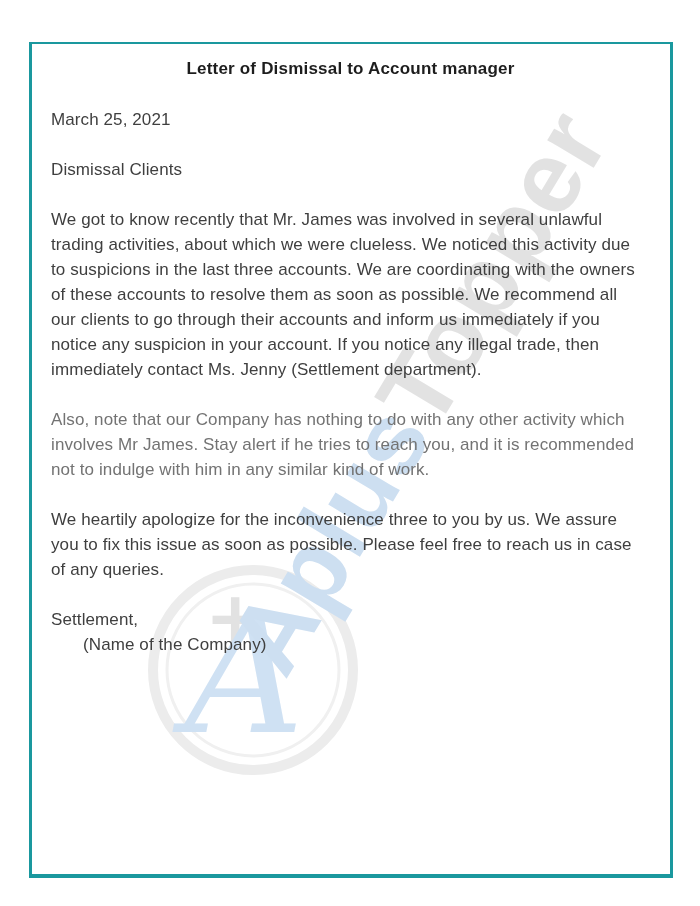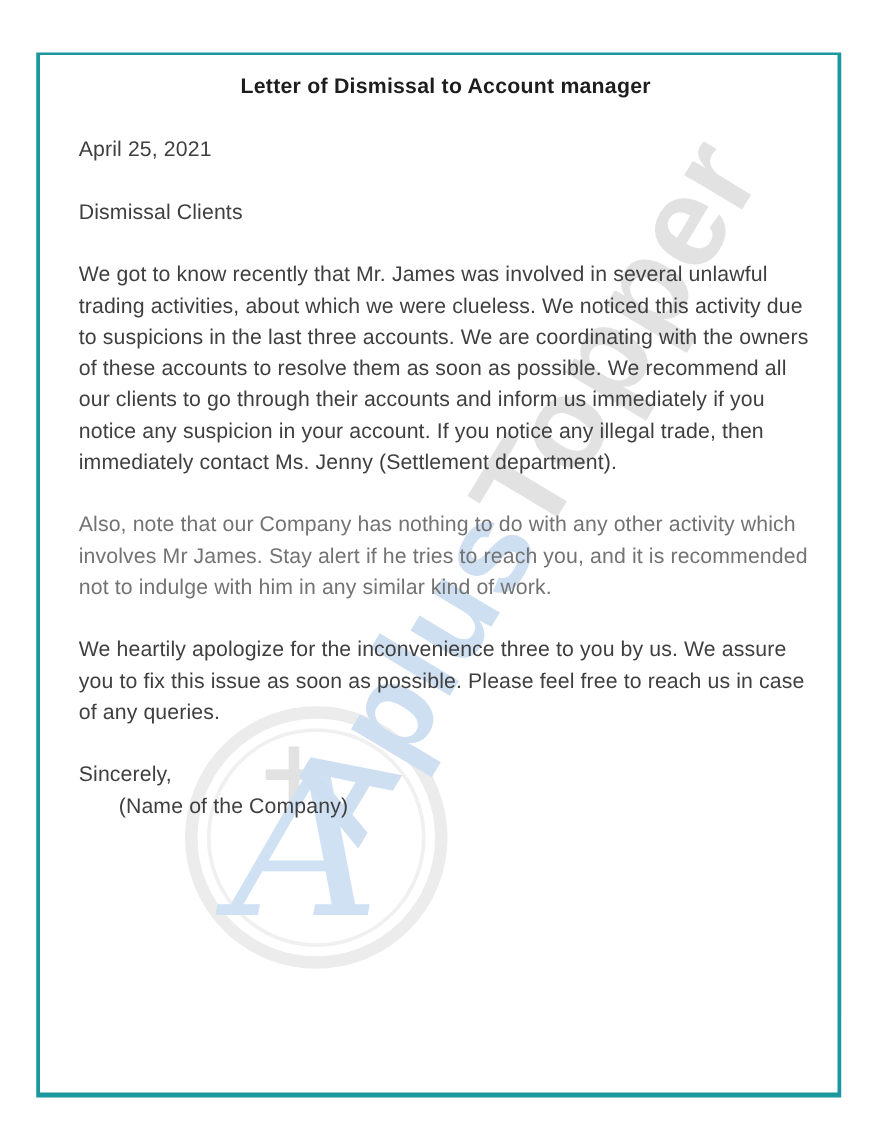--- a/index.html
+++ b/index.html
@@ -65,21 +65,21 @@
     font-size: 102px;
     letter-spacing: 1px;
     line-height: 1;
   }
   .wm-blue { color: #cddff1; }
   .wm-gray { color: #e2e2e2; }
   
   .content {
     position: relative;
     z-index: 1;
-    padding: 12px 20px 0 31px;
+    padding: 12px 20px 0 19px;
   }
   .title {
     margin: 0 0 26px 0;
     font-size: 17px;
     line-height: 25px;
     font-weight: bold;
     text-align: center;
     color: #1d1d1d;
     letter-spacing: 0.2px;
   }
@@ -107,29 +107,29 @@
         <circle class="ring-inner" cx="120" cy="120" r="86"></circle>
         <text class="logo-plus" x="72" y="92">+</text>
         <text class="logo-a" x="52" y="182">A</text>
       </svg>
       <div class="wm-text"><span class="wm-blue" style="color: rgb(205, 223, 241);">Aplus</span><span class="wm-gray" style="color: rgb(226, 226, 226);">Topper</span></div>
     </div>
 
     <div class="content">
       <h1 class="title" style="color: rgb(29, 29, 29);">Letter of Dismissal to Account manager</h1>
 
-      <p style="color: rgb(63, 63, 63);">April 25, 2021</p>
+      <p style="color: rgb(63, 63, 63);">March 25, 2021</p>
 
       <p style="color: rgb(63, 63, 63);">Dismissal Clients</p>
 
 
       <p style="color: rgb(63, 63, 63);">We got to know recently that Mr. James was involved in several unlawful trading activities, about which we were clueless. We noticed this activity due to suspicions in the last three accounts. We are coordinating with the owners of these accounts to resolve them as soon as possible. We recommend all our clients to go through their accounts and inform us immediately if you notice any suspicion in your account. If you notice any illegal trade, then immediately contact Ms. Jenny (Settlement department).</p>
 
       <p style="color: #737373;">Also, note that our Company has nothing to do with any other activity which involves Mr James. Stay alert if he tries to reach you, and it is recommended not to indulge with him in any similar kind of work.</p>
 
       <p style="color: rgb(63, 63, 63);">We heartily apologize for the inconvenience three to you by us. We assure you to fix this issue as soon as possible. Please feel free to reach us in case of any queries.</p>
 
-      <p class="sign" style="color: rgb(63, 63, 63);">Sincerely,</p>
+      <p class="sign" style="color: rgb(63, 63, 63);">Settlement,</p>
 
       <p class="sign" style="color: rgb(63, 63, 63); margin-left: 32px;">(Name of the Company)</p>
     </div>
   </div>
 </div>
 
 </body></html>

